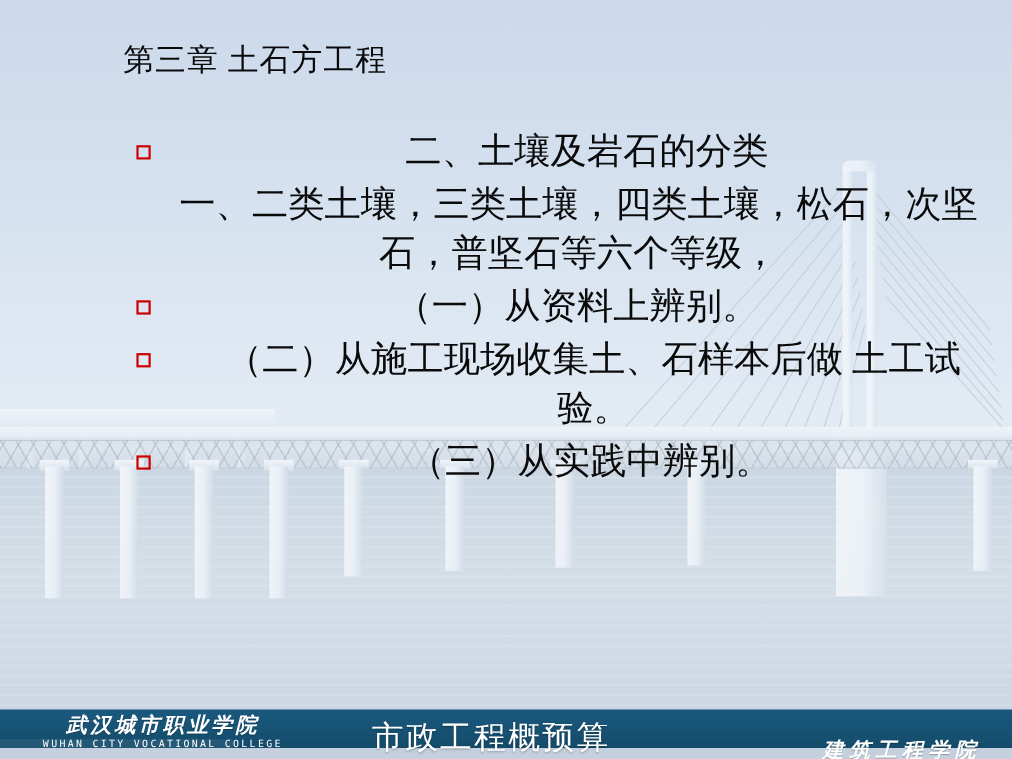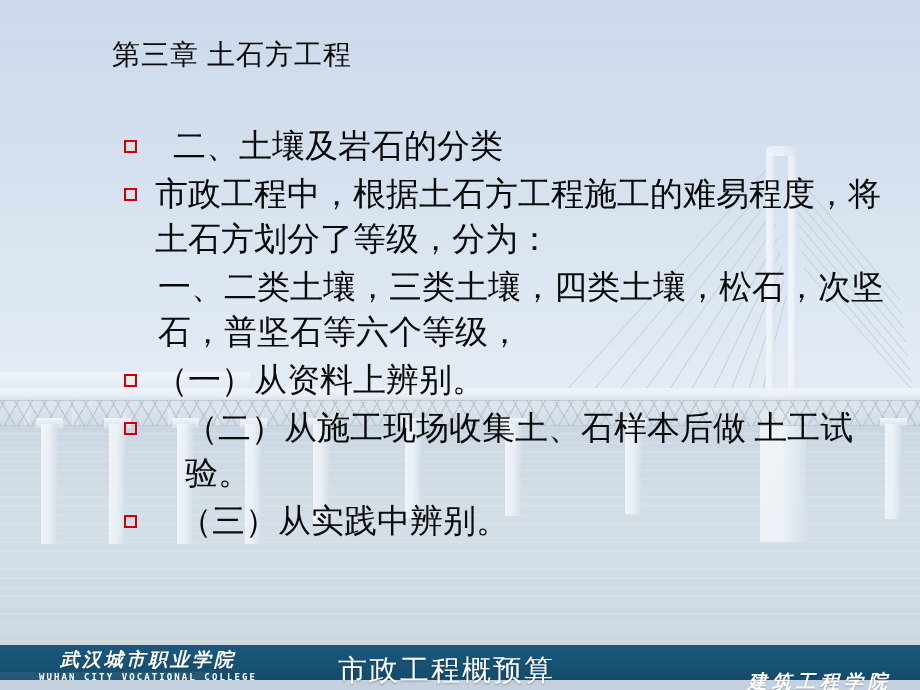--- a/index.html
+++ b/index.html
@@ -107,21 +107,21 @@
 
   
   .title{
     position:absolute;left:112px;top:36px;
     font-size:28px;color:#0a0a0a;letter-spacing:1px;
     font-family:"Liberation Serif","DejaVu Serif",serif;
     white-space:nowrap;
   }
 
   
-  .body{position:absolute;left:124px;top:124px;width:770px;}
+  .body{position:absolute;left:124px;top:116px;width:770px;text-align:center;}
   .para{position:relative;display:flex;align-items:flex-start;margin-bottom:3px;}
   .bullet{
     flex:0 0 auto;width:13px;height:13px;
     border:2.6px solid #cc0000;background:transparent;
     margin-top:16px;margin-right:14px;box-sizing:border-box;
   }
   .ptext{
     flex:1 1 auto;font-size:33px;line-height:45px;color:#0a0a0a;
     font-family:"Liberation Serif","DejaVu Serif",serif;
     letter-spacing:0px;
@@ -144,21 +144,21 @@
   }
   .f-left{
     position:absolute;left:28px;top:4px;width:240px;text-align:center;color:#ffffff;
   }
   .f-left .cn{
     font-size:19px;font-style:italic;font-weight:bold;letter-spacing:3px;
     font-family:"Liberation Serif","DejaVu Serif",serif;line-height:22px;
     text-shadow:0 1px 1px rgba(0,0,0,.25);
   }
   .f-left .en{
-    font-size:9px;letter-spacing:2.1px;font-weight:bold;line-height:13px;
+    font-size:9px;letter-spacing:2.1px;font-weight:normal;line-height:13px;
     font-family:"DejaVu Sans Mono","Liberation Mono",monospace;
   }
   .f-center{
     position:absolute;left:338px;top:6px;color:#ffffff;
     font-size:29px;font-weight:normal;letter-spacing:2px;
     font-family:"DejaVu Sans","Liberation Sans",sans-serif;
     text-shadow:0 1px 2px rgba(0,0,0,.3);
   }
   .f-right{
     position:absolute;right:28px;top:24px;color:#ffffff;
@@ -241,24 +241,20 @@
 
   <div class="title">第三章 土石方工程</div>
 
   <div class="body">
 
     <div class="para p-b1">
       <span class="bullet"></span>
       <span class="ptext">二、土壤及岩石的分类</span>
     </div>
 
-    <div class="para p-b2">
-      <span class="bullet"></span>
-      <span class="ptext">市政工程中，根据土石方工程施工的难易程度，将土石方划分了等级，分为：</span>
-    </div>
 
     <div class="para p-b3">
       <span class="ptext">一、二类土壤，三类土壤，四类土壤，松石，次坚石，普坚石等六个等级，</span>
     </div>
 
     <div class="para p-b4">
       <span class="bullet"></span>
       <span class="ptext">（一）从资料上辨别。</span>
     </div>
 

